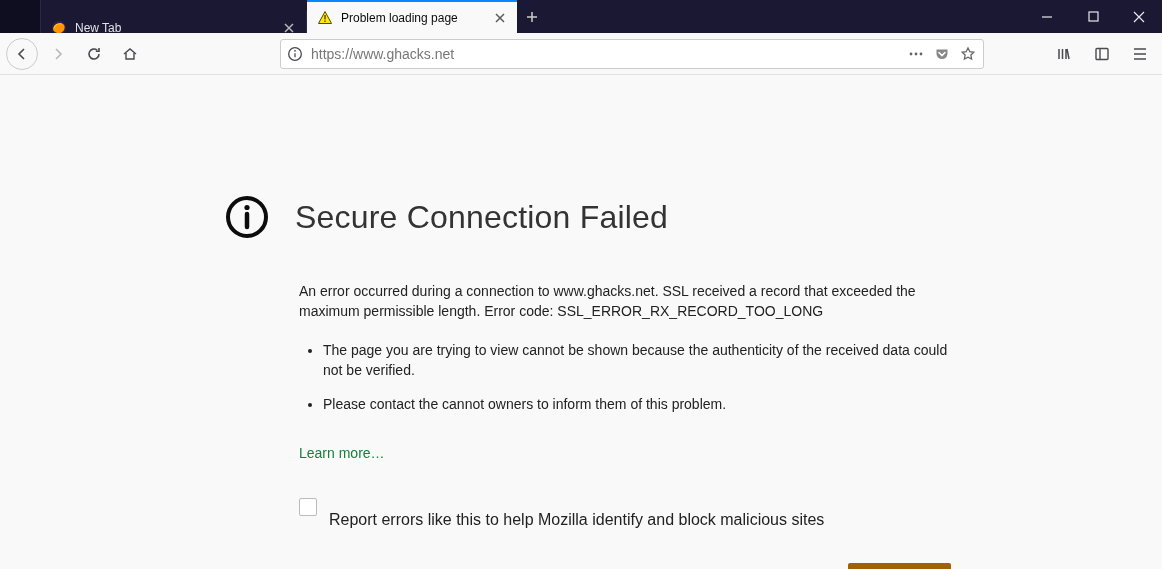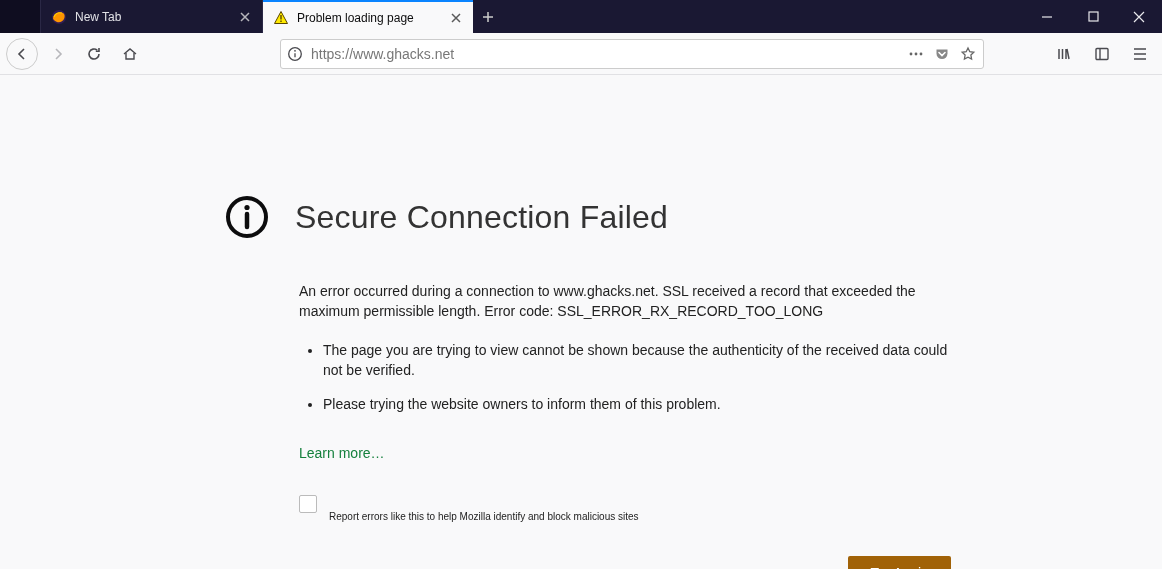--- a/index.html
+++ b/index.html
@@ -2,21 +2,21 @@
 <html><head>
 <meta charset="utf-8">
 <style>
   * { box-sizing: border-box; margin: 0; padding: 0; }
   html, body { width: 1162px; height: 569px; font-family: "Segoe UI", Arial, sans-serif; overflow: hidden; background: #f9f9fa; }
   .window { width: 100%; height: 100%; display: flex; flex-direction: column; }
   
   .titlebar { height: 33px; background: #1a1833; display: flex; align-items: stretch; }
   .titlebar-leading { width: 41px; background: #0f0d20; border-right: 1px solid #2a2845; }
   .tab { display: flex; align-items: center; height: 33px; padding: 0 10px; gap: 8px; min-width: 0; }
-  .tab.inactive { width: 222px; background: #1a1833; color: #e2e2e7; border-right: 1px solid #2a2845; }
+  .tab.inactive { width: 266px; background: #1a1833; color: #e2e2e7; border-right: 1px solid #2a2845; margin-top: 11px; }
   .tab.active { width: 210px; background: #f9f9fa; color: #0c0c0d; border-top: 2px solid #0a84ff; }
   .tab .favicon { width: 16px; height: 16px; flex: 0 0 16px; }
   .tab .label { flex: 1 1 auto; font-size: 12px; white-space: nowrap; overflow: hidden; text-overflow: ellipsis; }
   .tab .close { width: 14px; height: 14px; opacity: .8; cursor: pointer; flex: 0 0 14px; }
   .tab.inactive .close svg { stroke: #ddd; }
   .tab.active .close svg { stroke: #333; }
   .newtab-btn { width: 30px; display: flex; align-items: center; justify-content: center; cursor: pointer; }
   .newtab-btn svg { stroke: #ccc; }
   .titlebar-spacer { flex: 1; }
   .win-controls { display: flex; }
@@ -39,21 +39,21 @@
   .error-head { display: flex; align-items: center; gap: 26px; margin-left: 54px; }
   .error-icon-wrap { width: 44px; height: 44px; }
   .error-title { font-size: 32px; font-weight: 300; color: #333; letter-spacing: .2px; }
   .error-body { margin-left: 128px; margin-top: 42px; color: #222; font-size: 14px; }
   .error-desc { line-height: 1.45; }
   .error-list { margin: 18px 0 17px 24px; }
   .error-list li { margin-bottom: 14px; line-height: 1.45; }
   .learn-more { display: inline-block; margin-top: 14px; color: #15803d; text-decoration: none; font-size: 14px; }
   .report-row { margin-top: 24px; display: flex; align-items: center; gap: 12px; }
   .report-row .cb { width: 18px; height: 18px; border: 1px solid #bbb; border-radius: 2px; background: #fff; cursor: pointer; flex: 0 0 18px; }
-  .report-row .rlabel { font-size: 10px; color: #222; margin-top: 26px; }
+  .report-row .rlabel { font-size: 16px; color: #222; margin-top: 26px; }
   .action-row { margin-top: 34px; display: flex; justify-content: flex-end; padding-right: 0; }
   .try-again { background: #a16207; color: #fff; border: none; padding: 9px 22px; font-size: 14px; border-radius: 2px; cursor: pointer; }
 </style>
 </head>
 <body>
 
 <div class="window">
 
   <div class="titlebar">
     <div class="titlebar-leading"></div>
@@ -200,21 +200,21 @@
               <circle cx="22" cy="12.5" r="2.6" fill="#0c0c0d" stroke="none"></circle>
             </svg>
         </span>
         <h1 class="error-title">Secure Connection Failed</h1>
       </div>
 
       <div class="error-body">
         <p class="error-desc">An error occurred during a connection to www.ghacks.net. SSL received a record that exceeded the maximum permissible length. Error code: SSL_ERROR_RX_RECORD_TOO_LONG</p>
         <ul class="error-list">
           <li>The page you are trying to view cannot be shown because the authenticity of the received data could not be verified.</li>
-          <li>Please trying the website owners to inform them of this problem.</li>
+          <li>Please contact the cannot owners to inform them of this problem.</li>
         </ul>
         <a href="#" class="learn-more">Learn more…</a>
 
         <div class="report-row">
           <span class="cb"></span>
           <span class="rlabel">Report errors like this to help Mozilla identify and block malicious sites</span>
         </div>
 
         <div class="action-row">
           <button class="try-again">Try Again</button>

